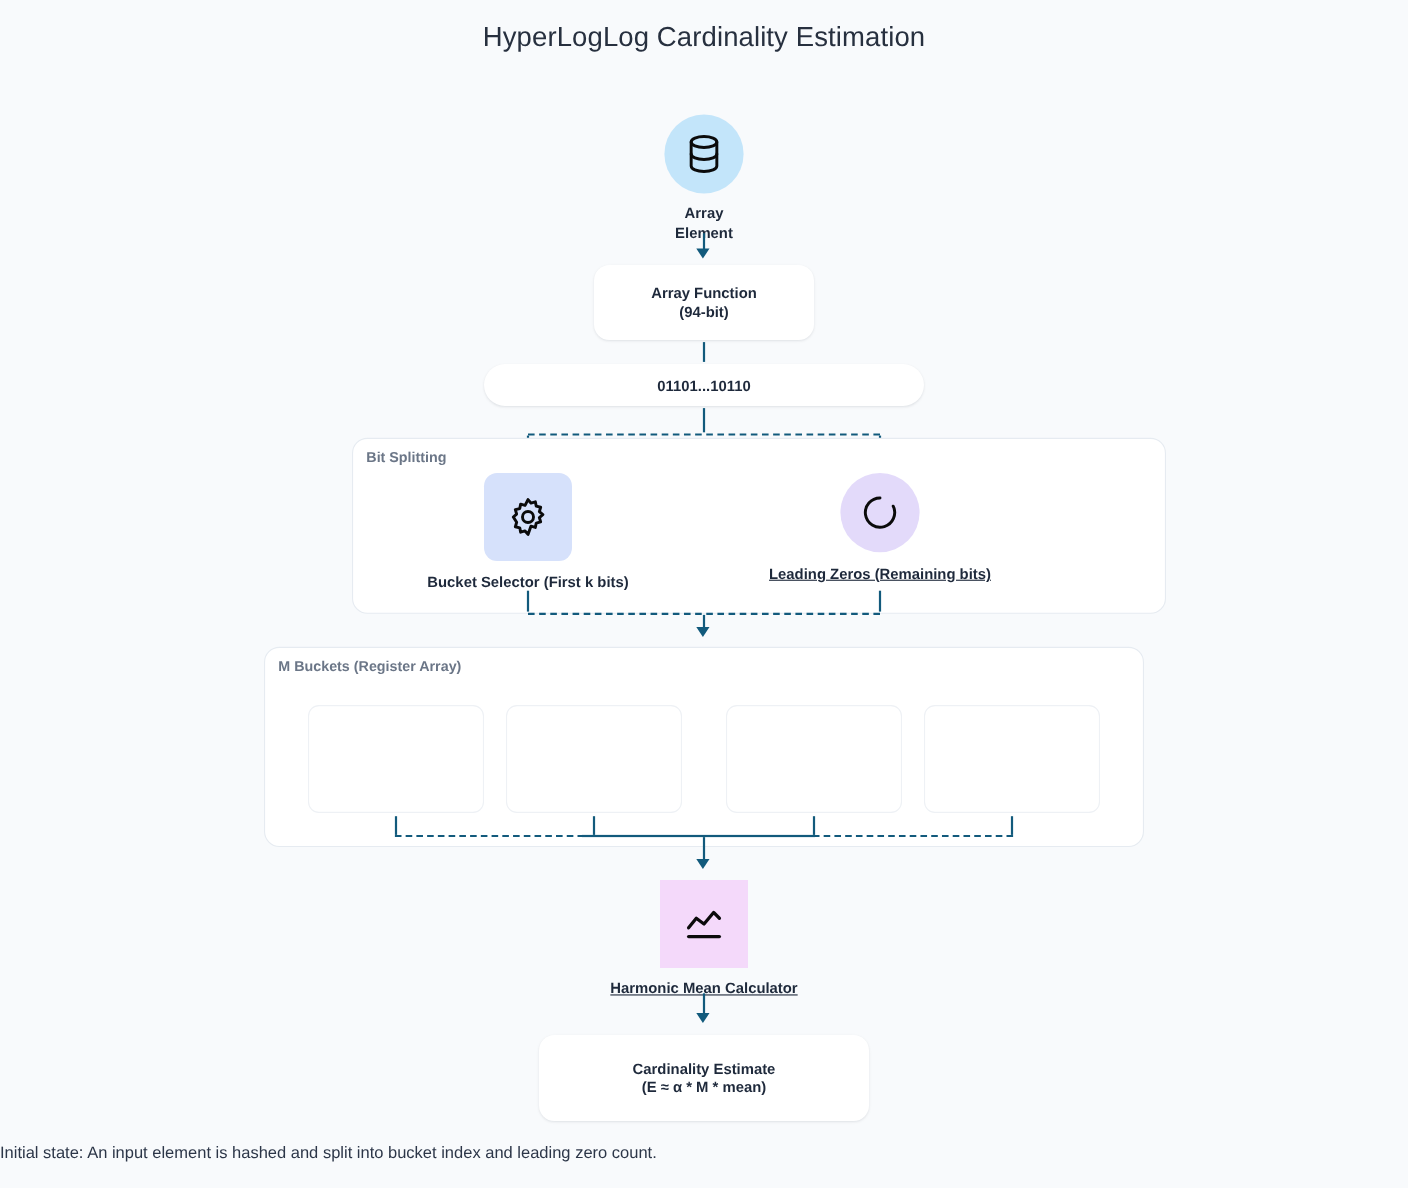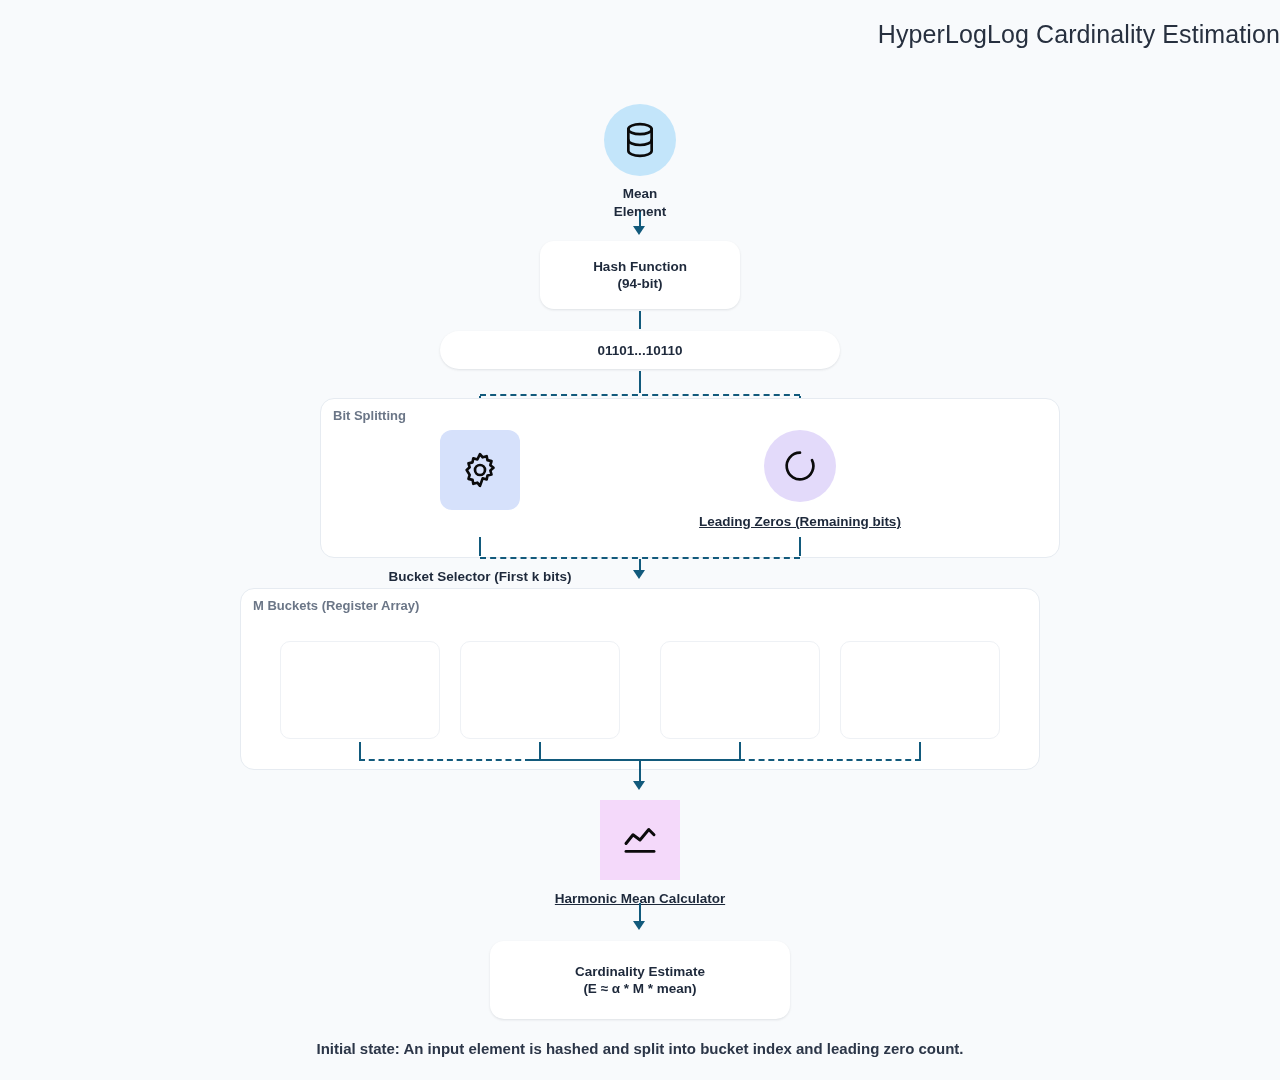--- a/index.html
+++ b/index.html
@@ -17,21 +17,21 @@
     position: relative;
     overflow: hidden;
   }
 
   
   .page-title {
     position: absolute;
     top: 20px;
     left: 0;
     width: 1280px;
-    text-align: right;
+    text-align: center;
     font-size: 25px;
     font-weight: 400;
     color: #27303f;
     letter-spacing: .1px;
   }
 
   
   .node-label {
     font-size: 13.5px;
     font-weight: bold;
@@ -124,21 +124,21 @@
 
   
   .split-node {
     position: absolute;
     top: 430px;
     display: flex;
     flex-direction: column;
     align-items: center;
   }
   .split-node .node-label { margin-top: 11px; }
-  .split-left  { left: 340px; width: 280px; gap: 47px; }
+  .split-left  { left: 340px; width: 280px; }
   .split-right { left: 660px; width: 280px; text-decoration: underline; }
 
   
   .bucket {
     position: absolute;
     top: 641px;
     width: 160px;
     height: 98px;
     background: #ffffff;
     border: 1px solid #eef1f5;
@@ -182,53 +182,51 @@
     border-right: 6px solid transparent;
     border-top: 9px solid #125a7c;
   }
 
   
   .caption {
     position: absolute;
     top: 1040px;
     left: 0;
     width: 1280px;
-    text-align: center;
     font-size: 15px;
     color: #2c3648;
-    font-weight: bold;
   }
 
   .icon-svg { display: block; }
 </style>
 </head>
 <body>
 
 <div class="page-title">HyperLogLog Cardinality Estimation</div>
 
 <div class="input-node">
   <div class="circle-icon circle-blue">
     <svg class="icon-svg" width="40" height="40" viewBox="0 0 24 24" fill="none" stroke="#0b0b0b" stroke-width="1.6" stroke-linecap="round" stroke-linejoin="round">
       <ellipse cx="12" cy="5.5" rx="7" ry="3"></ellipse>
       <path d="M5 5.5v13c0 1.66 3.13 3 7 3s7-1.34 7-3v-13"></path>
       <path d="M5 12c0 1.66 3.13 3 7 3s7-1.34 7-3"></path>
     </svg>
   </div>
   <div class="node-label">
-    <span>Mean</span><br>
+    <span>Array</span><br>
     <span>Element</span>
   </div>
 </div>
 
 <div class="conn v-line" style="top:212px; left:639px; height:16px;"></div>
 <div class="arrow-down" style="top:226px; left:633px;"></div>
 
 <div class="box hash-box">
   <div class="box-text">
-    <span>Hash Function</span><br>
+    <span>Array Function</span><br>
     <span>(94-bit)</span>
   </div>
 </div>
 
 <div class="conn v-line" style="top:311px; left:639px; height:18px;"></div>
 
 <div class="box bits-box">
   <div class="box-text">01101...10110</div>
 </div>
 

